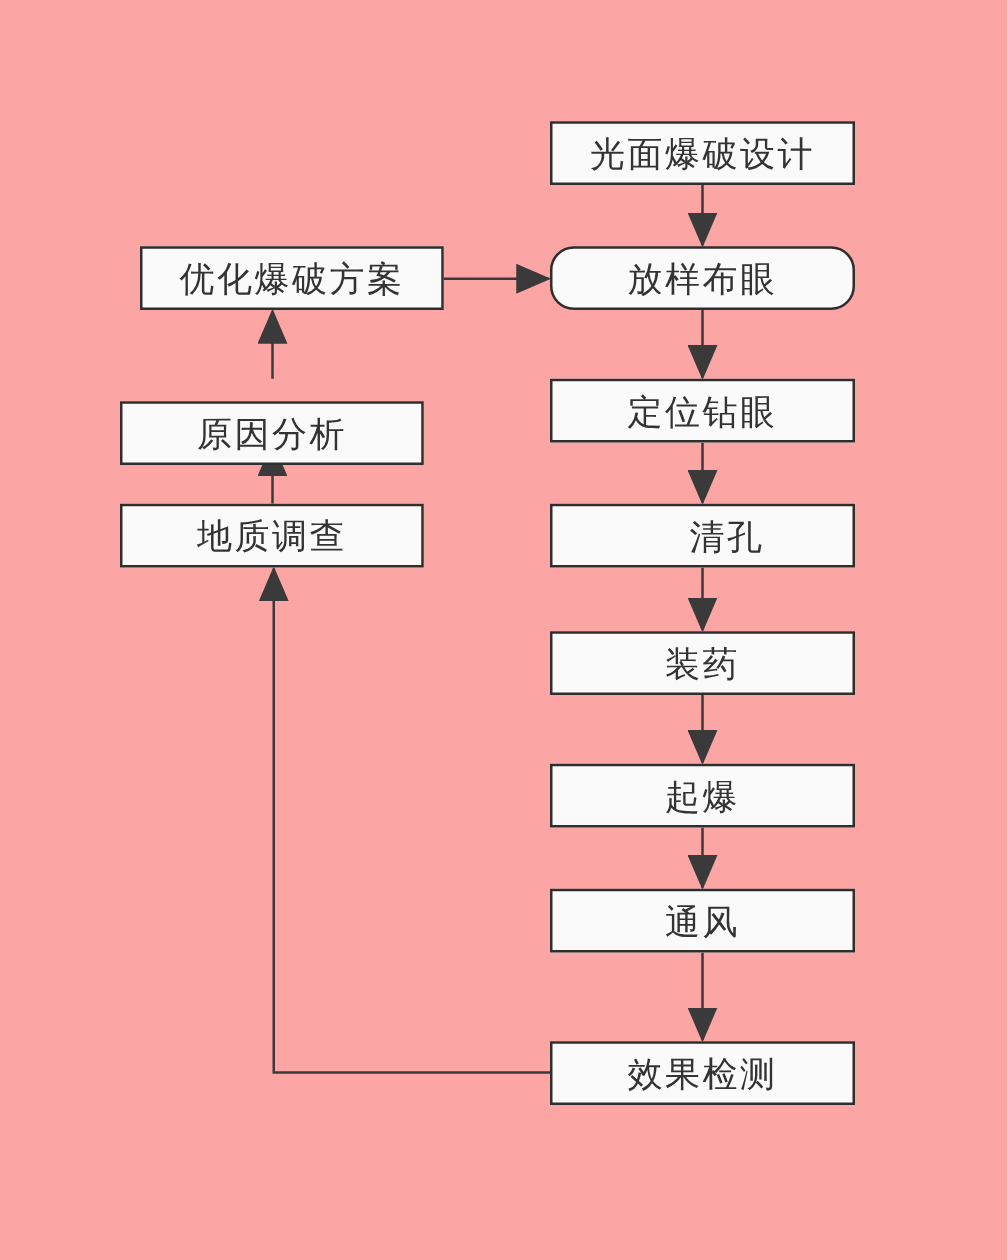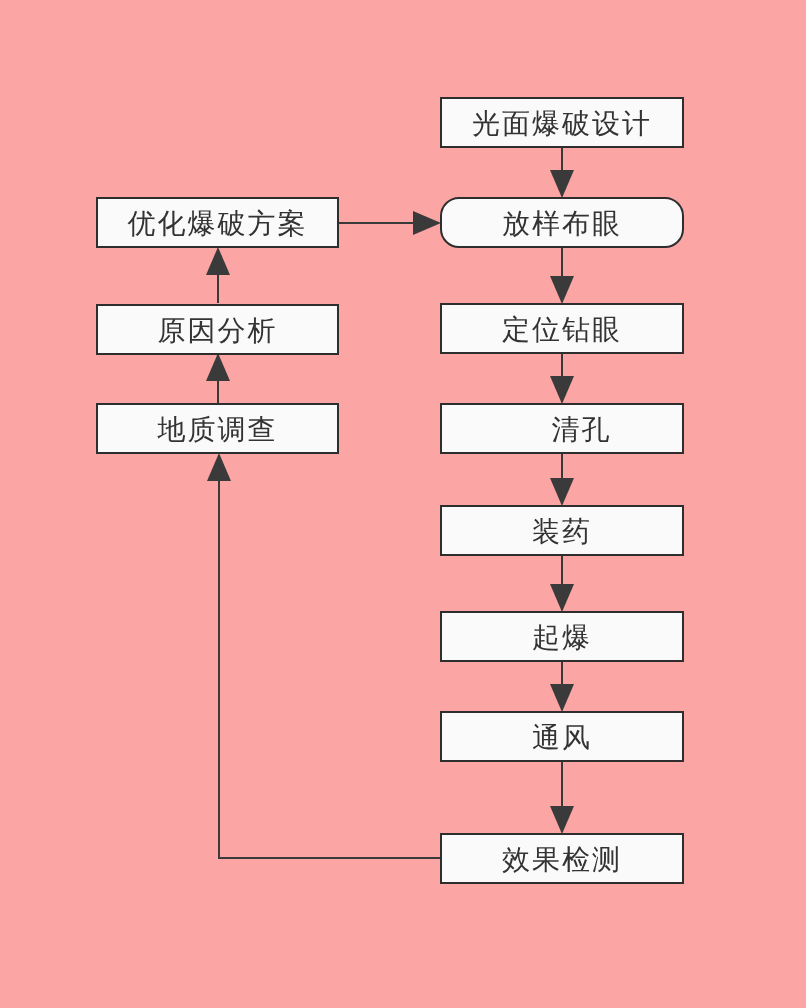--- a/index.html
+++ b/index.html
@@ -87,23 +87,23 @@
       </div>
       <div class="node" style="left: 440px; top: 611px; width: 244px; height: 51px; background: rgb(250, 250, 250); border-color: rgb(46, 46, 46);">
         <span class="node-label" style="color: rgb(51, 51, 51);">起爆</span>
       </div>
       <div class="node" style="left: 440px; top: 711px; width: 244px; height: 51px; background: rgb(250, 250, 250); border-color: rgb(46, 46, 46);">
         <span class="node-label" style="color: rgb(51, 51, 51); text-align: right;">通风</span>
       </div>
       <div class="node" style="left: 440px; top: 833px; width: 244px; height: 51px; background: rgb(250, 250, 250); border-color: rgb(46, 46, 46);">
         <span class="node-label" style="color: rgb(51, 51, 51);">效果检测</span>
       </div>
-      <div class="node" style="left: 96px; top: 197px; width: 243px; height: 51px; background: rgb(250, 250, 250); border-color: rgb(46, 46, 46);">
+      <div class="node" style="left: 112px; top: 197px; width: 243px; height: 51px; background: rgb(250, 250, 250); border-color: rgb(46, 46, 46);">
         <span class="node-label" style="color: rgb(51, 51, 51);">优化爆破方案</span>
       </div>
-      <div class="node" style="left: 96px; top: 304px; width: 243px; height: 51px; background: rgb(250, 250, 250); border-color: rgb(46, 46, 46);">
+      <div class="node" style="left: 96px; top: 321px; width: 243px; height: 51px; background: rgb(250, 250, 250); border-color: rgb(46, 46, 46);">
         <span class="node-label" style="color: rgb(51, 51, 51);">原因分析</span>
       </div>
       <div class="node" style="left: 96px; top: 403px; width: 243px; height: 51px; background: rgb(250, 250, 250); border-color: rgb(46, 46, 46);">
         <span class="node-label" style="color: rgb(51, 51, 51); font-family: Liberation Serif, serif;">地质调查</span>
       </div>
     </div>
 </div>
 
 </body></html>

